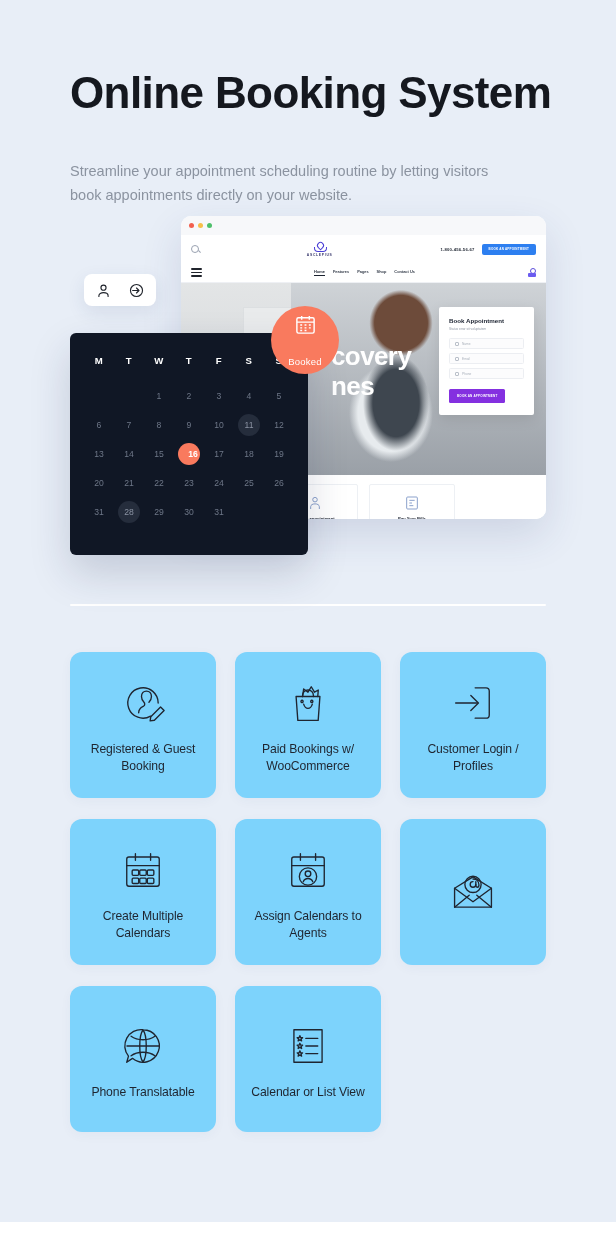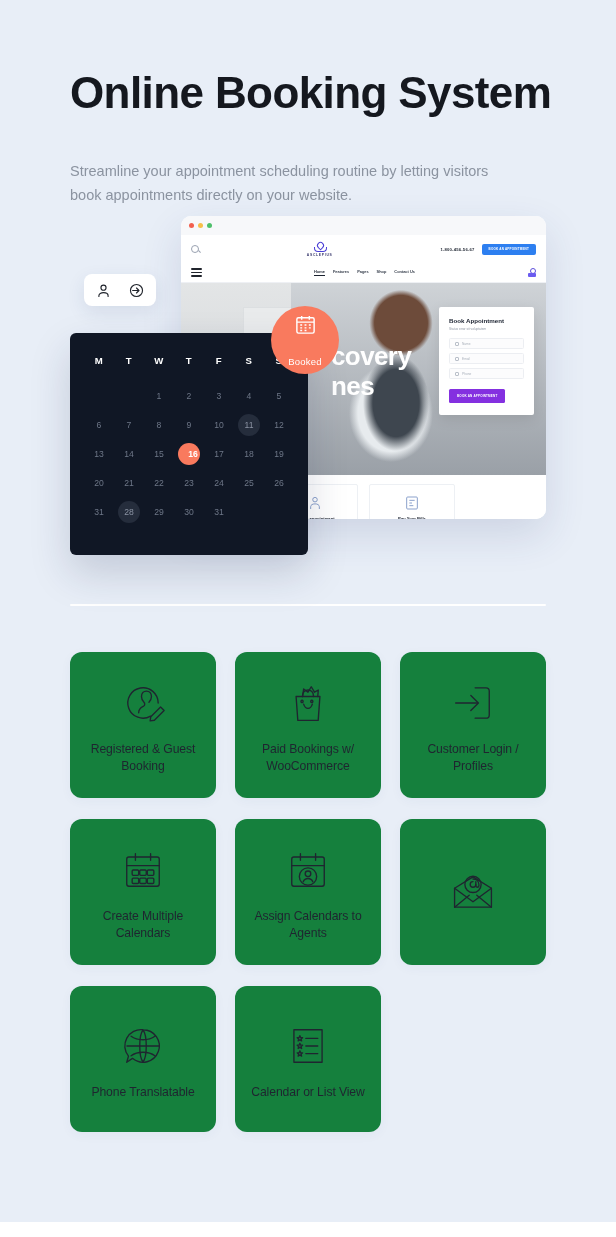--- a/index.html
+++ b/index.html
@@ -208,21 +208,21 @@
     background: #ffffff; border-radius: 2px;
   }
 
   
   .features {
     position: absolute; left: 70px; top: 652px; width: 476px;
     display: grid; grid-template-columns: repeat(3, 146px);
     justify-content: space-between; row-gap: 21px;
   }
   .feature-card {
-    background: #15803d; border-radius: 12px; height: 146px;
+    background: #7dd3fc; border-radius: 12px; height: 146px;
     display: flex; flex-direction: column; align-items: center; justify-content: center;
     padding: 10px 8px; gap: 2px;
     box-shadow: 0 3px 12px rgba(40,60,110,0.045);
   }
   .feature-icon { height: 56px; display: flex; align-items: center; justify-content: center; }
   .feature-label {
     font-size: 12.2px; line-height: 17px; color: #1f2530; text-align: center;
     font-weight: 400; letter-spacing: -.1px; margin-top: 8px;
   }
 </style>

